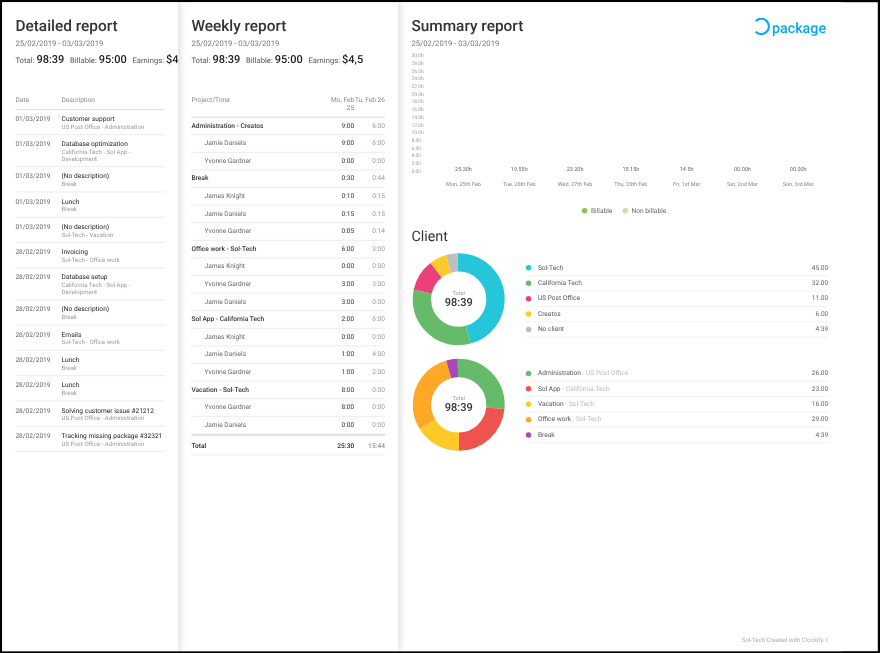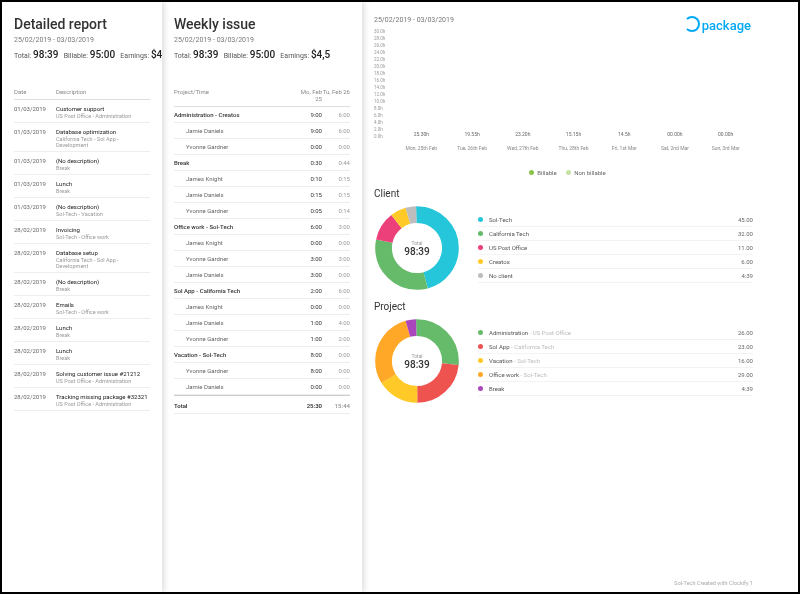--- a/index.html
+++ b/index.html
@@ -37,21 +37,21 @@
 .chart { height: 130px; position: relative; margin-bottom: 10px; }
 .bars { position: absolute; left: 24px; right: 4px; top: 0; bottom: 20px; display: flex; align-items: flex-end; gap: 4px; }
 .bar-wrap { flex: 1; text-align: center; }
 .bar { background: #8bc34a; position: relative; margin: 0 auto; width: 90%; }
 .bar .cap { position: absolute; top: -8px; left: 0; right: 0; font-size: 5px; color: #666; }
 .xlabels { position: absolute; left: 24px; right: 4px; bottom: 8px; display: flex; gap: 4px; }
 .xlabels span { flex: 1; text-align: center; font-size: 5px; color: #888; }
 .yticks { position: absolute; left: 0; top: 0; bottom: 20px; width: 22px; font-size: 4.5px; color: #999; display: flex; flex-direction: column; justify-content: space-between; }
 .legend { text-align: center; font-size: 6px; color: #666; margin-bottom: 12px; }
 .legend span::before { content: ""; display: inline-block; width: 5px; height: 5px; background: var(--c); border-radius: 50%; margin: 0 3px 0 8px; vertical-align: 0; }
-.section-title { font-size: 10px; color: #333; margin: 4px 0 6px; }
+.section-title { font-size: 13px; color: #333; margin: 4px 0 6px; }
 .donut-row { display: flex; align-items: center; gap: 18px; margin-bottom: 10px; }
 .donut { width: 86px; height: 86px; position: relative; }
 .donut svg { width: 100%; height: 100%; }
 .donut .center { position: absolute; top: 0; left: 0; right: 0; bottom: 0; display: flex; flex-direction: column; align-items: center; justify-content: center; }
 .donut .center .t { font-size: 5px; color: #999; }
 .donut .center .v { font-size: 10px; font-weight: 500; }
 .list { flex: 1; font-size: 6px; color: #555; }
 .li { display: flex; align-items: center; padding: 3px 0; border-bottom: 1px solid #f3f3f3; }
 .li::before { content: ""; width: 5px; height: 5px; border-radius: 50%; background: var(--c); margin-right: 6px; }
 .li .lbl { flex: 1; }
@@ -165,21 +165,21 @@
           <div class="c1">28/02/2019</div>
           <div class="c2">
             <div class="title">Tracking missing package #32321</div>
             <div class="sub">US Post Office - Administration</div>
           </div>
         </div>
       </div>
   </div>
 
   <div class="pane p2">
-    <h1>Weekly issue</h1>
+    <h1>Weekly report</h1>
     <div class="dates">25/02/2019 - 03/03/2019</div>
     <div class="totals">
       <span>Total:</span> <b>98:39</b>&nbsp;&nbsp;
       <span>Billable:</span> <b>95:00</b>&nbsp;&nbsp;
       <span>Earnings:</span> <b>$4,5</b>
     </div>
     <div class="w-head">
       <div class="n">Project/Time</div>
       <div class="v1">Mo, Feb 25</div>
       <div class="v2">Tu, Feb 26</div>
@@ -278,20 +278,21 @@
       </div>
     <div class="w-row total">
       <div class="n">Total</div>
       <div class="v1">25:30</div>
       <div class="v2">15:44</div>
     </div>
   </div>
 
   <div class="pane p3">
     <div class="logo"><span>package</span></div>
+    <h1>Summary report</h1>
     <div class="dates">25/02/2019 - 03/03/2019</div>
 
     <div class="chart">
       <div class="yticks" id="yticks">
           <div>30.0h</div>
           <div>28.0h</div>
           <div>26.0h</div>
           <div>24.0h</div>
           <div>22.0h</div>
           <div>20.0h</div>
@@ -390,21 +391,20 @@
             <span class="lbl">Creatos</span>
             <span class="val">6.00</span>
           </div>
           <div class="li" style="--c: #bdbdbd;">
             <span class="lbl">No client</span>
             <span class="val">4:39</span>
           </div>
         </div>
     </div>
 
-    <div class="section-title">Project</div>
     <div class="donut-row">
       <div class="donut">
         <svg viewBox="0 0 36 36" id="donut-project">
             <circle cx="18" cy="18" r="14" fill="none" stroke="#66bb6a" stroke-width="7" stroke-dasharray="26.53061224489796 73.46938775510205" stroke-dashoffset="25" pathLength="100"></circle>
             <circle cx="18" cy="18" r="14" fill="none" stroke="#ef5350" stroke-width="7" stroke-dasharray="23.46938775510204 76.53061224489795" stroke-dashoffset="-1.5306122448979593" pathLength="100"></circle>
             <circle cx="18" cy="18" r="14" fill="none" stroke="#ffca28" stroke-width="7" stroke-dasharray="16.3265306122449 83.6734693877551" stroke-dashoffset="-25" pathLength="100"></circle>
             <circle cx="18" cy="18" r="14" fill="none" stroke="#ffa726" stroke-width="7" stroke-dasharray="29.591836734693878 70.40816326530611" stroke-dashoffset="-41.326530612244895" pathLength="100"></circle>
             <circle cx="18" cy="18" r="14" fill="none" stroke="#ab47bc" stroke-width="7" stroke-dasharray="4.081632653061225 95.91836734693878" stroke-dashoffset="-70.91836734693877" pathLength="100"></circle>
           </svg>
         <div class="center">

